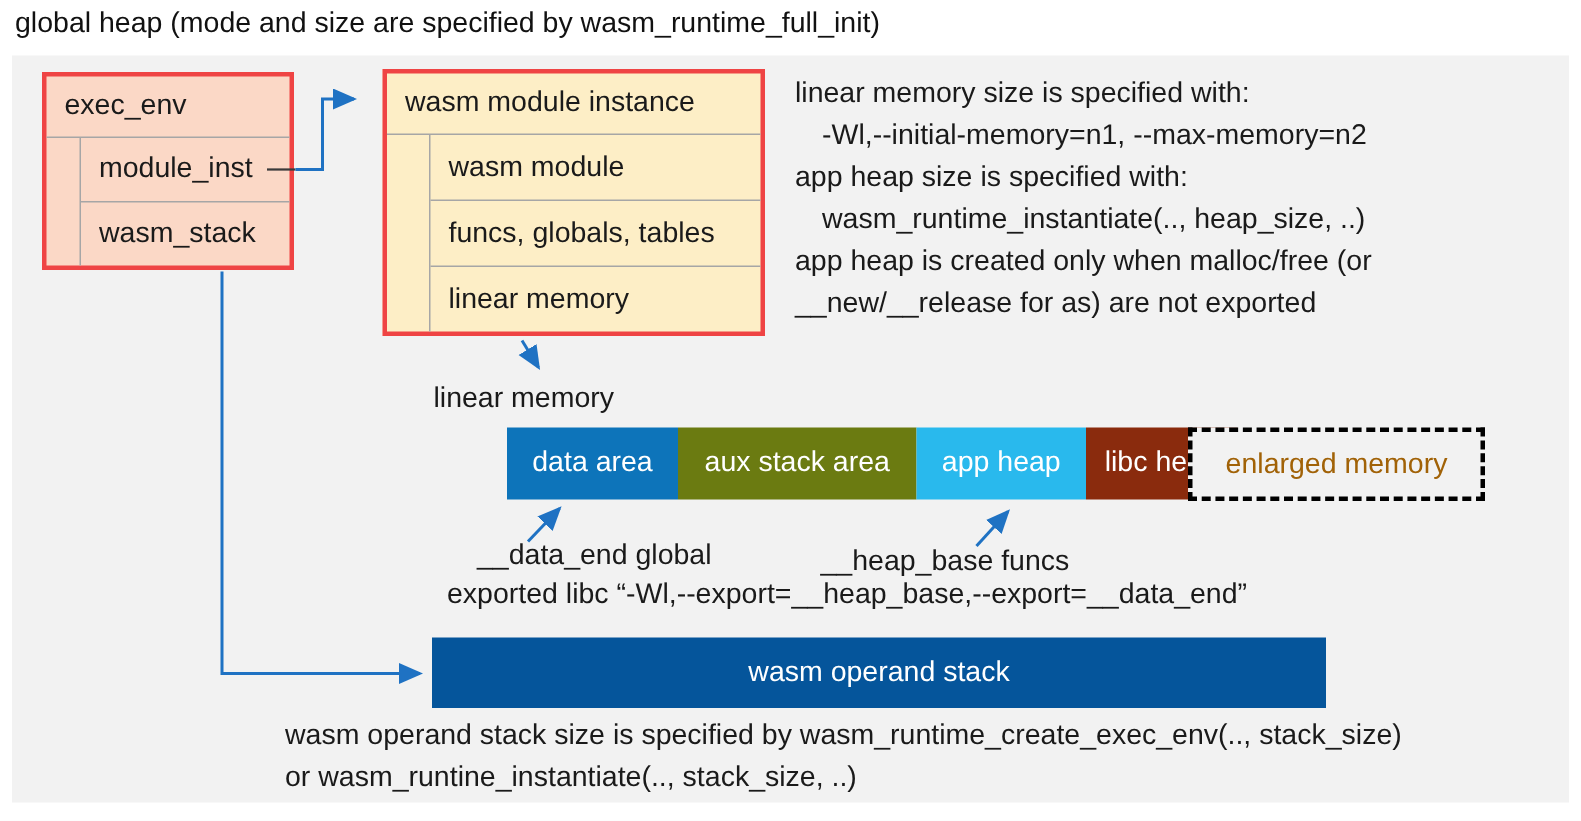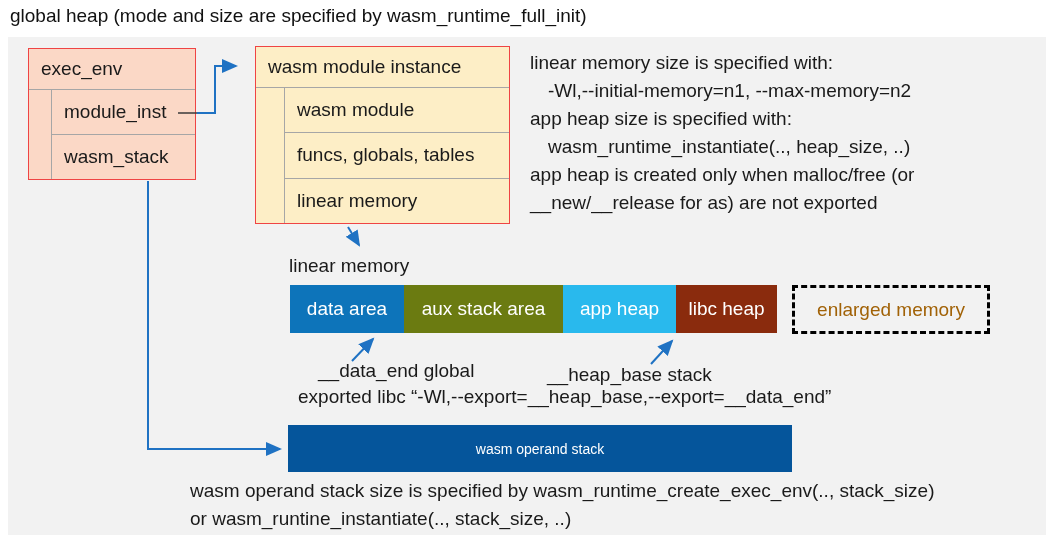--- a/index.html
+++ b/index.html
@@ -5,21 +5,21 @@
   * { margin:0; padding:0; box-sizing:border-box; }
   html,body { background:#ffffff; }
   .canvas {
     position:relative; width:1054px; height:547px; overflow:hidden;
     background:#ffffff; font-family:"Liberation Sans", sans-serif; color:#1a1a1a;
   }
   .title { position:absolute; left:10px; top:5px; font-size:19px; color:#111; }
   .panel { position:absolute; left:8px; top:37px; width:1038px; height:498px; background:#f2f2f2; }
 
   
-  .sbox { position:absolute; border:1px solid #ef4444; display:flex; flex-direction:column; font-size:19px; }
+  .sbox { position:absolute; border:3px solid #ef4444; display:flex; flex-direction:column; font-size:19px; }
   .sbox-header { height:41px; border-bottom:1px solid #a6a6a6; display:flex; align-items:center; padding-left:12px; }
   .sbox-body { flex:1; display:flex; }
   .sbox-spacer { border-right:1px solid #a6a6a6; }
   .sbox-rows { flex:1; display:flex; flex-direction:column; }
   .sbox-row { flex:1; display:flex; align-items:center; padding-left:12px; }
   .sbox-row + .sbox-row { border-top:1px solid #a6a6a6; }
 
   .exec-env { left:28px; top:48px; width:168px; height:132px; background:#fbd8c6; }
   .exec-env .sbox-spacer { width:23px; }
   .mod-inst { left:255px; top:46px; width:255px; height:178px; background:#fdeec6; }
@@ -40,23 +40,23 @@
   .seg-libc  { width:101px; background:#8a2b0d; }
   .enlarged { position:absolute; left:792px; top:285px; width:198px; height:49px;
               border:3px dashed #000; background:#f2f2f2; color:#17365d;
               display:flex; align-items:center; justify-content:center; font-size:19px; }
 
   .ann { position:absolute; font-size:19px; white-space:nowrap; }
   .ann-data-end { left:318px; top:360px; }
   .ann-heap-base { left:547px; top:364px; }
   .ann-exported { left:298px; top:386px; }
 
-  .opstack { position:absolute; left:288px; top:425px; width:504px; height:47px;
+  .opstack { position:absolute; left:288px; top:425px; width:596px; height:47px;
              background:#05559b; color:#fff; display:flex; align-items:center;
-             justify-content:center; font-size:14px; }
+             justify-content:center; font-size:19px; }
 
   .footer { position:absolute; left:190px; top:477px; font-size:19px; line-height:28px; }
   .footer .line { white-space:nowrap; }
 
   .arrows { position:absolute; left:0; top:0; width:1054px; height:547px; pointer-events:none; }
 </style>
 </head>
 <body>
 
 <div class="canvas">
@@ -93,29 +93,29 @@
     <div class="line indent">-Wl,--initial-memory=n1, --max-memory=n2</div>
     <div class="line">app heap size is specified with:</div>
     <div class="line indent">wasm_runtime_instantiate(.., heap_size, ..)</div>
     <div class="line">app heap is created only when malloc/free (or</div>
     <div class="line">__new/__release for as) are not exported</div>
   </div>
 
   <div class="linmem-label">linear memory</div>
 
   <div class="membar">
-    <div class="seg seg-data" style="background: rgb(13, 116, 186);">data area</div>
+    <div class="seg seg-data" style="background: rgb(13, 116, 186); margin-left: 48px;">data area</div>
     <div class="seg seg-aux" style="background: rgb(107, 123, 17);">aux stack area</div>
     <div class="seg seg-app" style="background: rgb(41, 185, 237);">app heap</div>
     <div class="seg seg-libc" style="background: rgb(138, 43, 13);">libc heap</div>
   </div>
   <div class="enlarged" style="color: #a16207;">enlarged memory</div>
 
   <div class="ann ann-data-end">__data_end global</div>
-  <div class="ann ann-heap-base">__heap_base stack</div>
+  <div class="ann ann-heap-base">__heap_base funcs</div>
   <div class="ann ann-exported">exported libc “-Wl,--export=__heap_base,--export=__data_end”</div>
 
   <div class="opstack" style="background: rgb(5, 85, 155);">wasm operand stack</div>
 
   <div class="footer">
     <div class="line">wasm operand stack size is specified by wasm_runtime_create_exec_env(.., stack_size)</div>
     <div class="line">or wasm_runtine_instantiate(.., stack_size, ..)</div>
   </div>
 
   <svg class="arrows" viewBox="0 0 1054 547" xmlns="http://www.w3.org/2000/svg">

